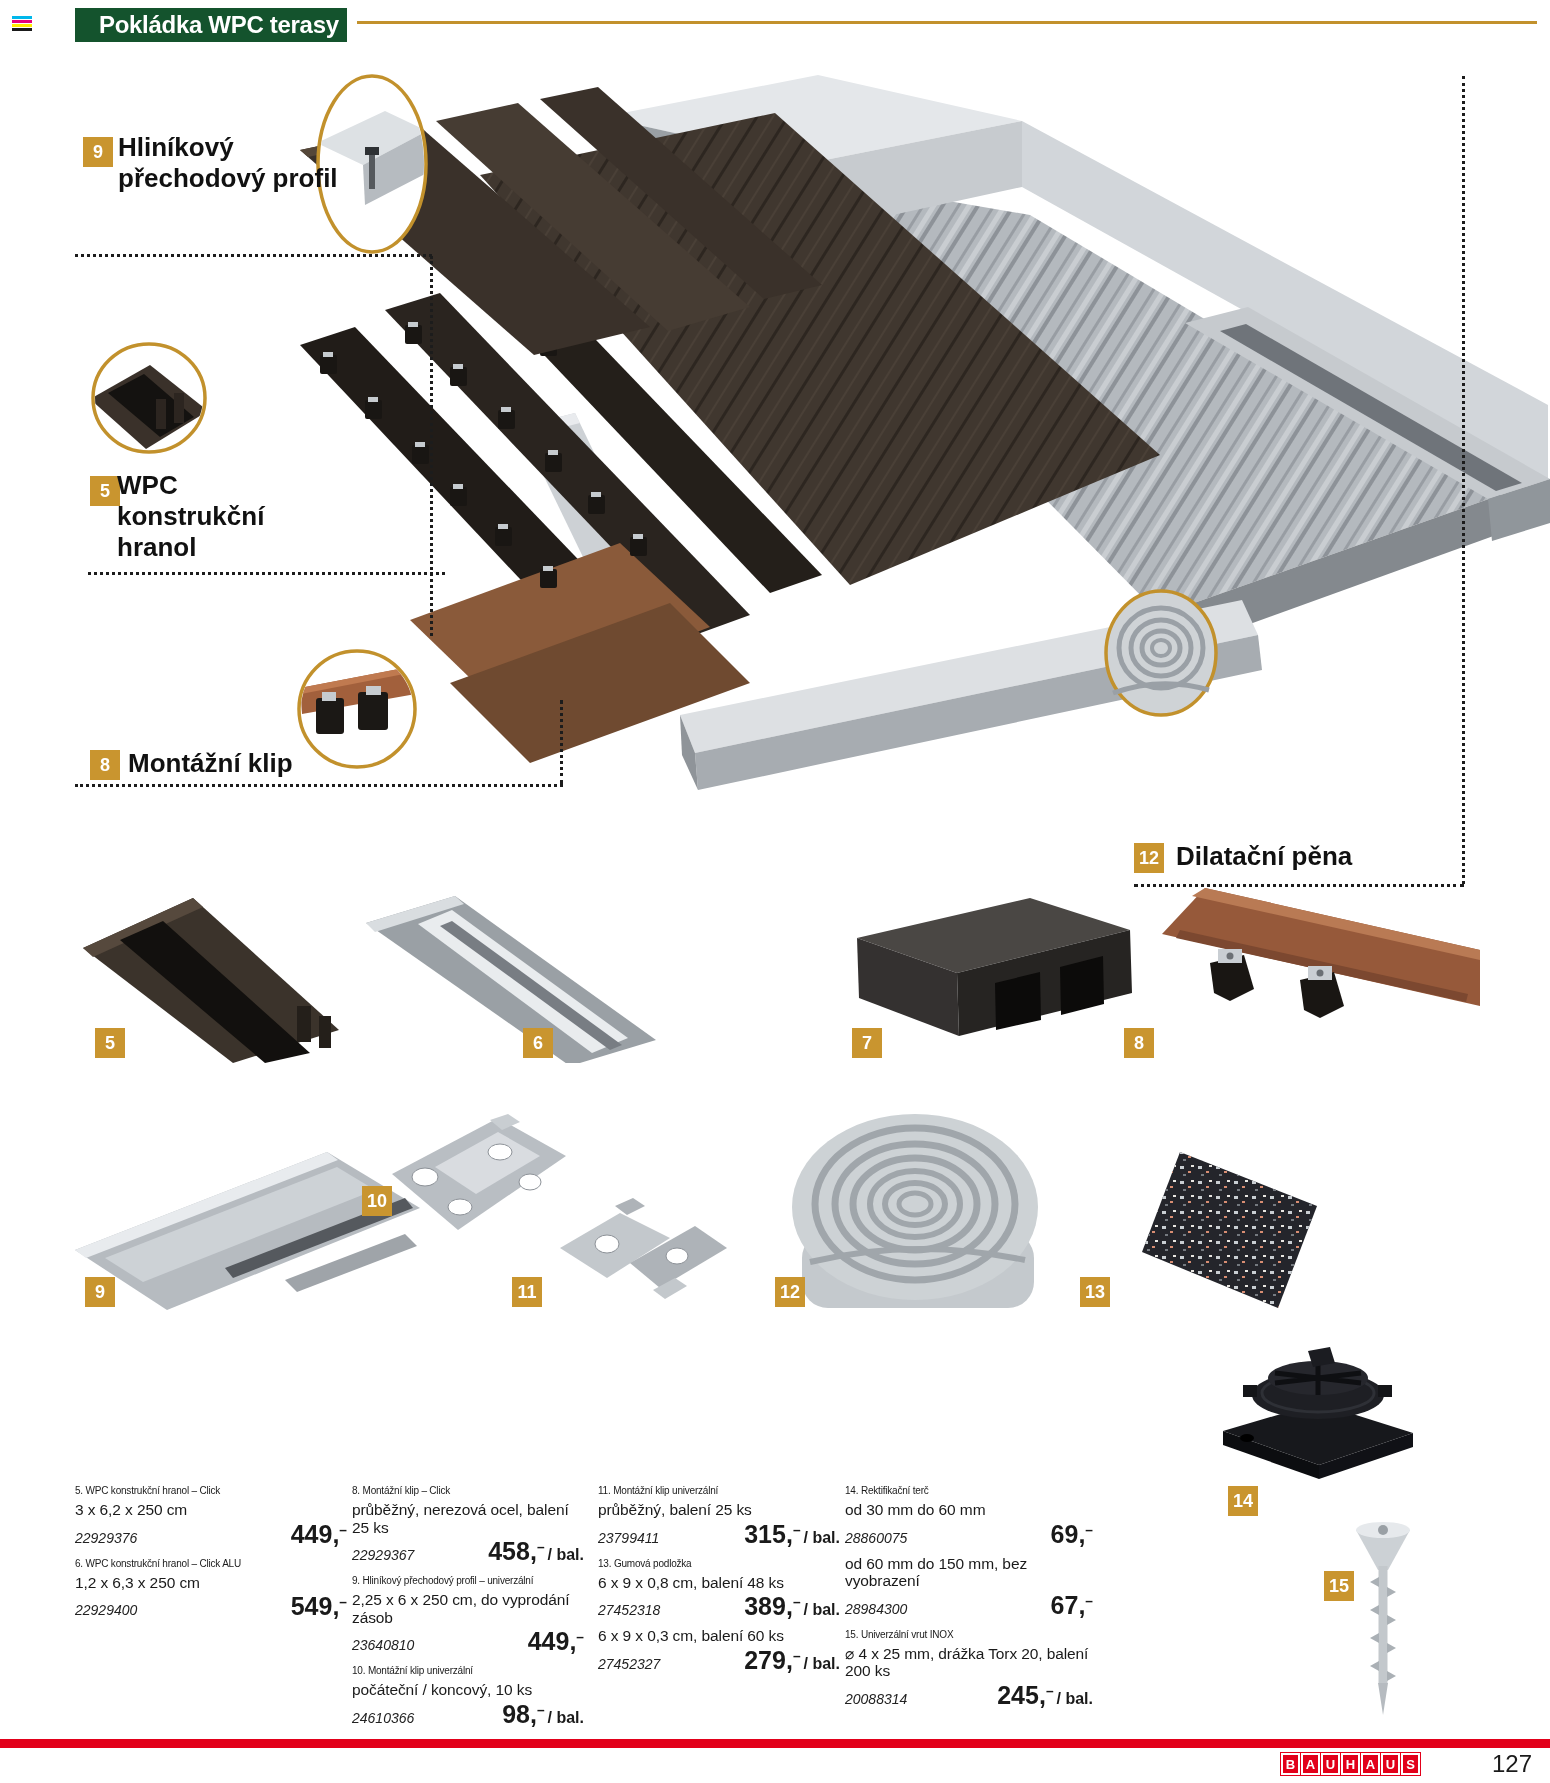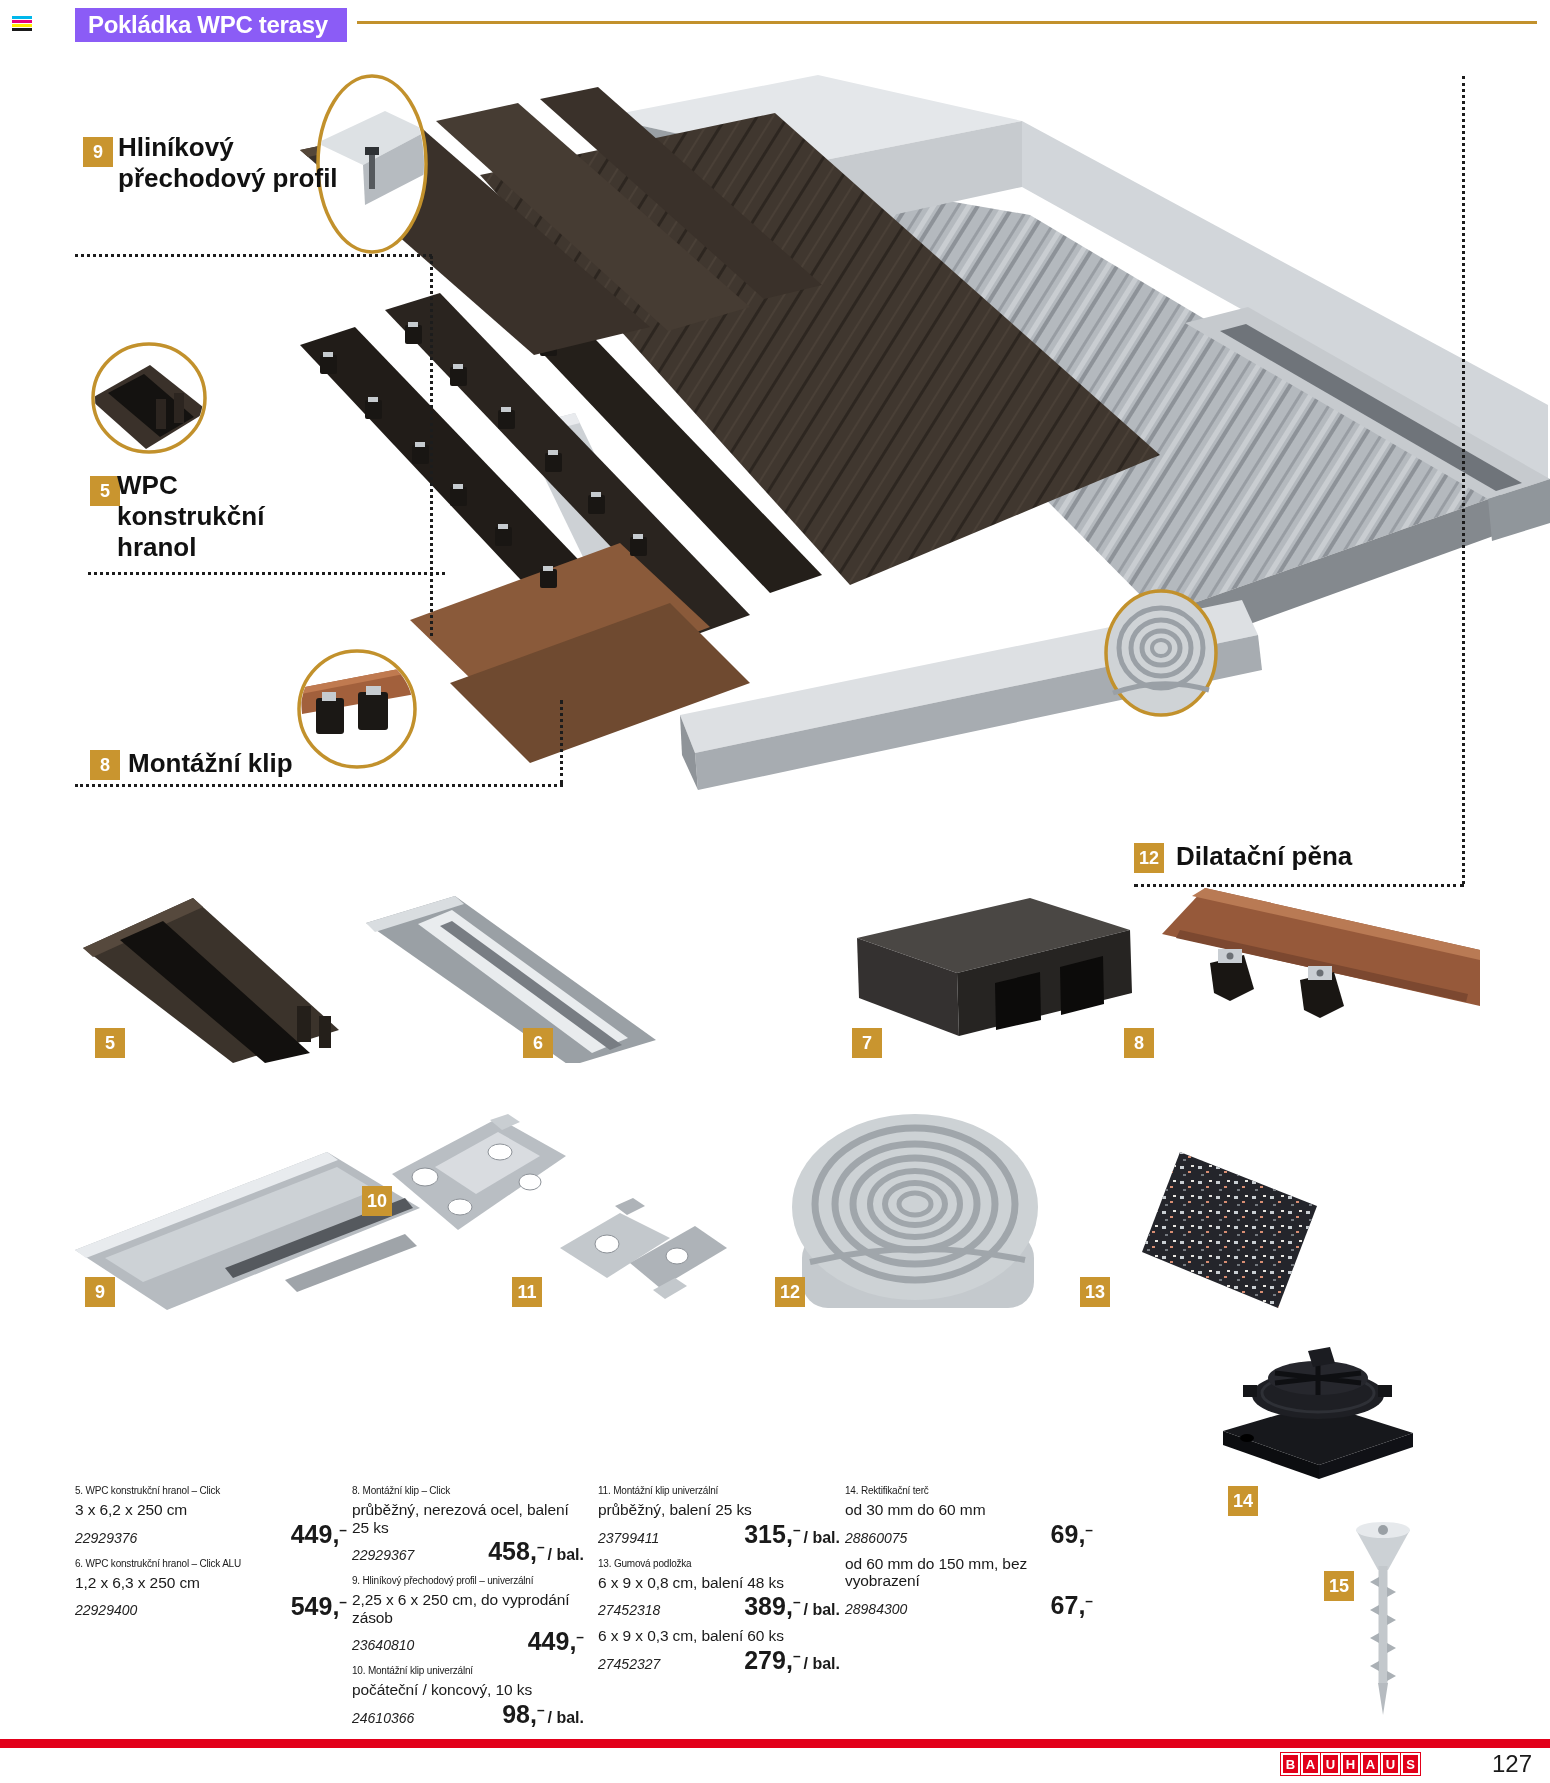--- a/index.html
+++ b/index.html
@@ -3,22 +3,22 @@
 <meta charset="utf-8">
 <style>
   html,body{margin:0;padding:0;background:#888;}
   .page{position:relative;width:1550px;height:1783px;background:#fff;overflow:hidden;
         font-family:"Liberation Sans",sans-serif;color:#1a1a1a;}
   .abs{position:absolute;}
 
   
   .regmark{left:12px;top:16px;width:20px;height:16px;}
   .regmark div{height:3px;margin-bottom:1px;}
-  .title-box{left:75px;top:8px;width:272px;height:34px;background:#8b5cf6;color:#fff;
-             font-size:24px;font-weight:700;line-height:34px;padding-left:13px;box-sizing:border-box;
+  .title-box{left:75px;top:8px;width:272px;height:34px;background:#14532d;color:#fff;
+             font-size:24px;font-weight:700;line-height:34px;padding-left:24px;box-sizing:border-box;
              letter-spacing:-0.3px;}
   .title-line{left:357px;top:21px;width:1180px;height:3px;background:#c2912c;}
 
   
   .badge{position:absolute;display:inline-flex;align-items:center;justify-content:center;
          min-width:30px;height:30px;padding:0 5px;box-sizing:border-box;background:#c9952f;
          color:#fff;font-weight:700;font-size:18px;}
   .callout-label{position:absolute;font-weight:700;font-size:26px;line-height:31px;color:#111;}
   .dot-h{position:absolute;border-top:3px dotted #1c1c1c;height:0;}
   .dot-v{position:absolute;border-left:3px dotted #1c1c1c;width:0;}
@@ -431,20 +431,28 @@
       <div class="p-artrow">
           <span class="p-art">28860075</span>
           <span class="p-price"><span class="big">69</span><span class="sfx"><span>,</span><span class="dash">–</span></span></span>
         </div>
       <div class="p-desc">od 60 mm do 150 mm, bez vyobrazení</div>
       <div class="p-artrow">
           <span class="p-art">28984300</span>
           <span class="p-price"><span class="big">67</span><span class="sfx"><span>,</span><span class="dash">–</span></span></span>
         </div>
     </div>
+    <div>
+      <div class="p-name">15. Univerzální vrut INOX</div>
+      <div class="p-desc">⌀ 4 x 25 mm, drážka Torx 20, balení 200 ks</div>
+      <div class="p-artrow">
+          <span class="p-art">20088314</span>
+          <span class="p-price"><span class="big">245</span><span class="sfx"><span>,</span><span class="dash">–</span></span><span class="unit">/ bal.</span></span>
+        </div>
+    </div>
   </div>
 
   <div class="abs footer-bar"></div>
   <div class="abs brand">
     <div class="tile">B</div>
     <div class="tile">A</div>
     <div class="tile">U</div>
     <div class="tile">H</div>
     <div class="tile">A</div>
     <div class="tile">U</div>

